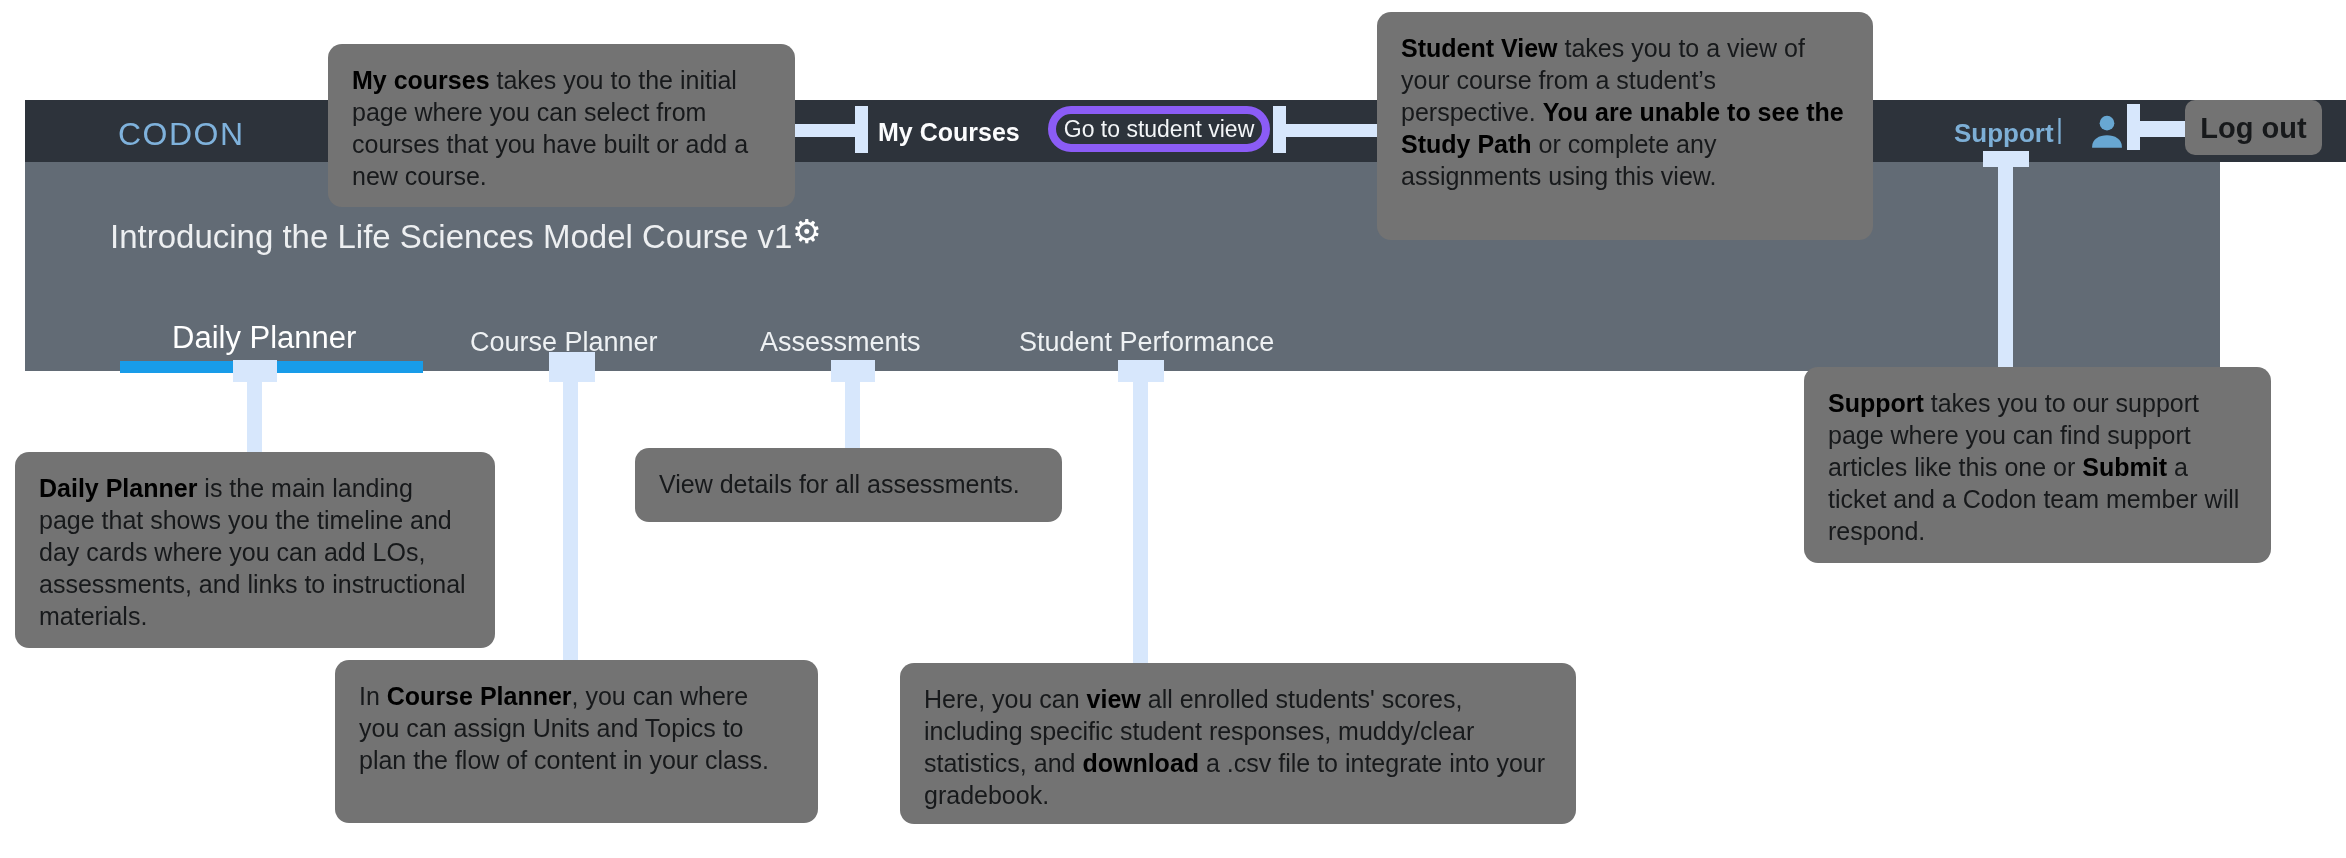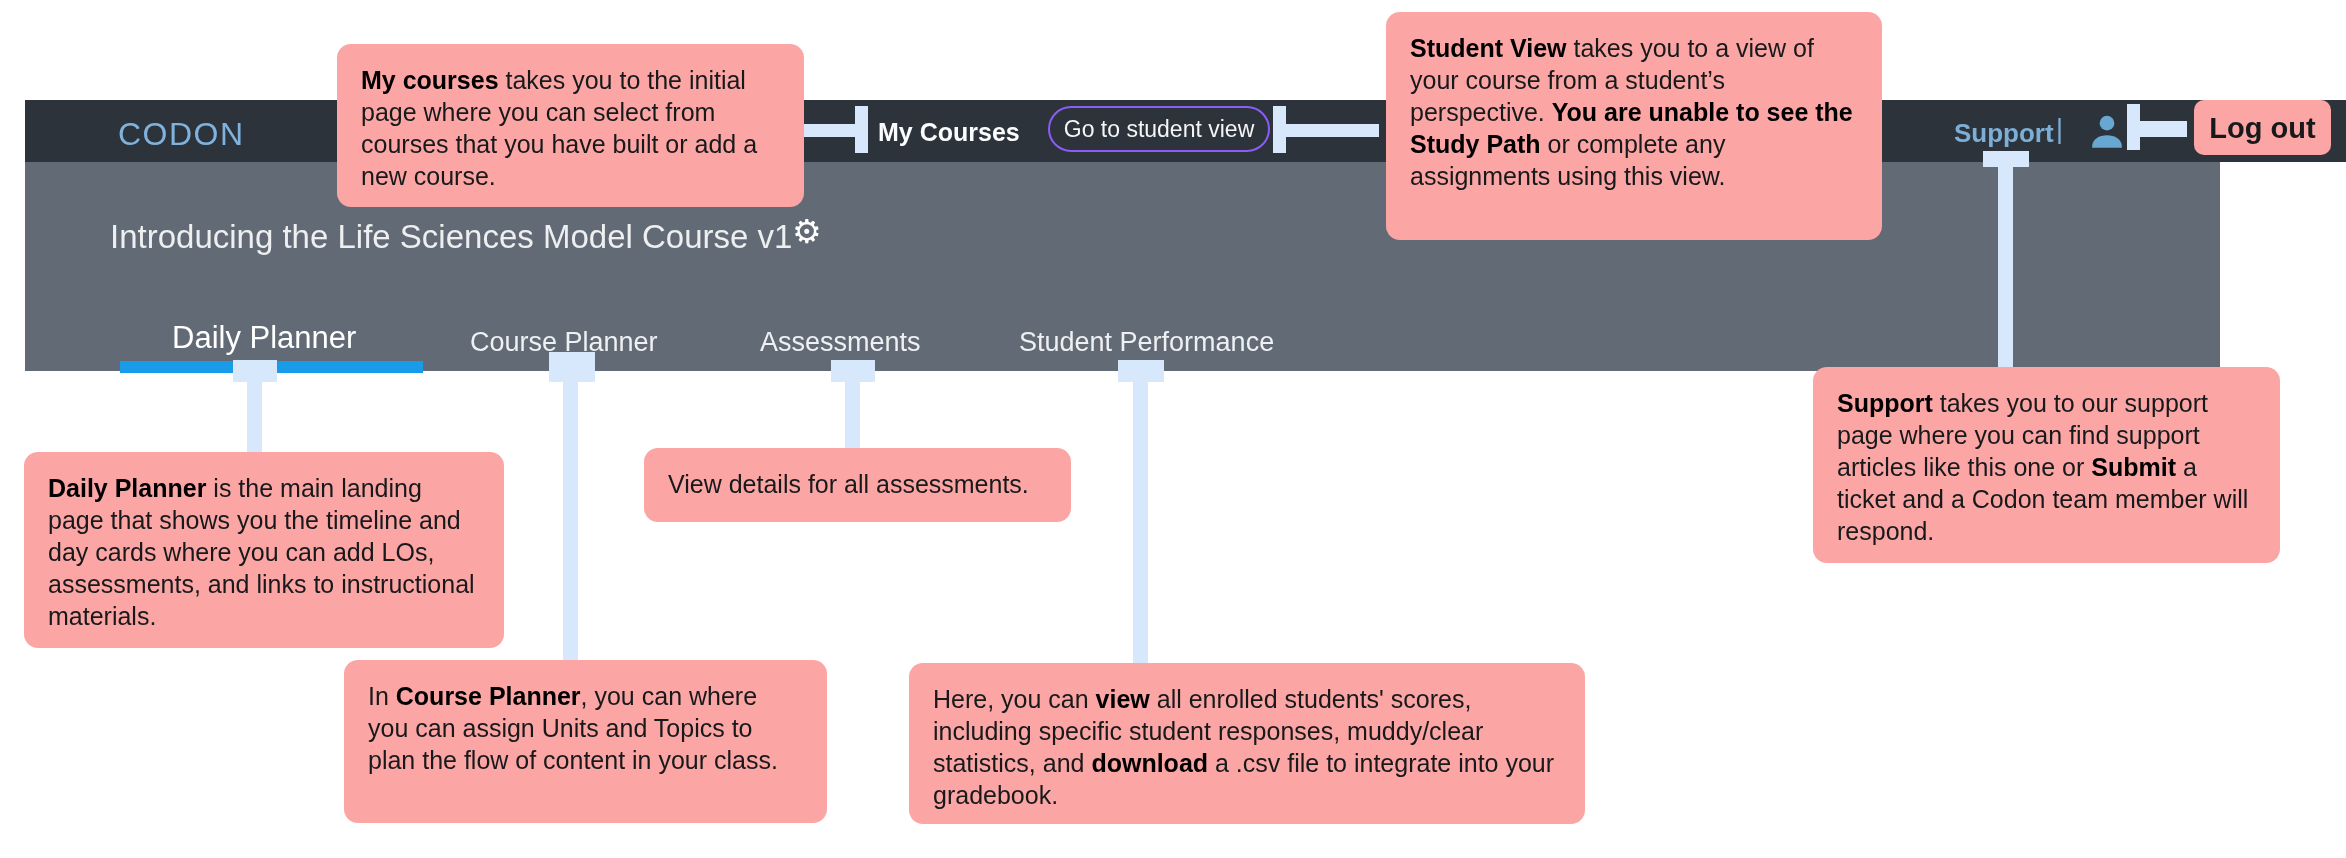--- a/index.html
+++ b/index.html
@@ -26,21 +26,21 @@
     font-size: 32px; letter-spacing: 1.5px;
     color: #7fb2dc; z-index: 2;
   }
   .my-courses-label {
     position: absolute; left: 878px; top: 118px;
     font-size: 25px; font-weight: bold; color: #fbfcfd; z-index: 2;
   }
   .sv-button {
     position: absolute; left: 1048px; top: 106px;
     width: 222px; height: 46px; box-sizing: border-box;
-    border: 2px solid #8b5cf6; border-radius: 24px;
+    border: 8px solid #8b5cf6; border-radius: 24px;
     background: transparent; color: #f3f5f7; font-size: 23px;
     display: flex; align-items: center; justify-content: center;
     z-index: 2; font-family: "Liberation Sans", sans-serif;
   }
   .support-label {
     position: absolute; left: 1954px; top: 118px;
     font-size: 26px; font-weight: bold; color: #7dafd6; z-index: 2;
   }
   .nav-sep {
     position: absolute; left: 2056px; top: 114px;
@@ -81,23 +81,23 @@
   .cn-daily-stub { left: 233px;  top: 360px; width: 44px;  height: 22px; }
   .cn-daily-v    { left: 247px;  top: 371px; width: 15px;  height: 84px; }
   .cn-course-stub{ left: 549px;  top: 352px; width: 46px;  height: 30px; }
   .cn-course-v   { left: 563px;  top: 371px; width: 15px;  height: 292px; }
   .cn-assess-stub{ left: 831px;  top: 360px; width: 44px;  height: 22px; }
   .cn-assess-v   { left: 845px;  top: 371px; width: 15px;  height: 80px; }
   .cn-perf-stub  { left: 1118px; top: 360px; width: 46px;  height: 22px; }
   .cn-perf-v     { left: 1133px; top: 371px; width: 15px;  height: 295px; }
   
   .callout {
-    position: absolute; background: #fca5a5; border-radius: 14px;
+    position: absolute; background: #737373; border-radius: 14px;
     color: #17191b; font-size: 25px; line-height: 32px;
-    padding: 20px 24px; box-sizing: border-box; z-index: 4; margin-left: 9px;
+    padding: 20px 24px; box-sizing: border-box; z-index: 4;
   }
   .callout b { font-weight: bold; color: #000; }
   .co-mycourses   { left: 328px;  top: 44px;  width: 467px; height: 163px; border-radius: 14px; }
   .co-studentview { left: 1377px; top: 12px;  width: 496px; height: 228px; }
   .co-logout {
     left: 2185px; top: 100px; width: 137px; height: 55px;
     padding: 0; border-radius: 10px;
     display: flex; align-items: center; justify-content: center;
     font-size: 29px; font-weight: bold;
   }

